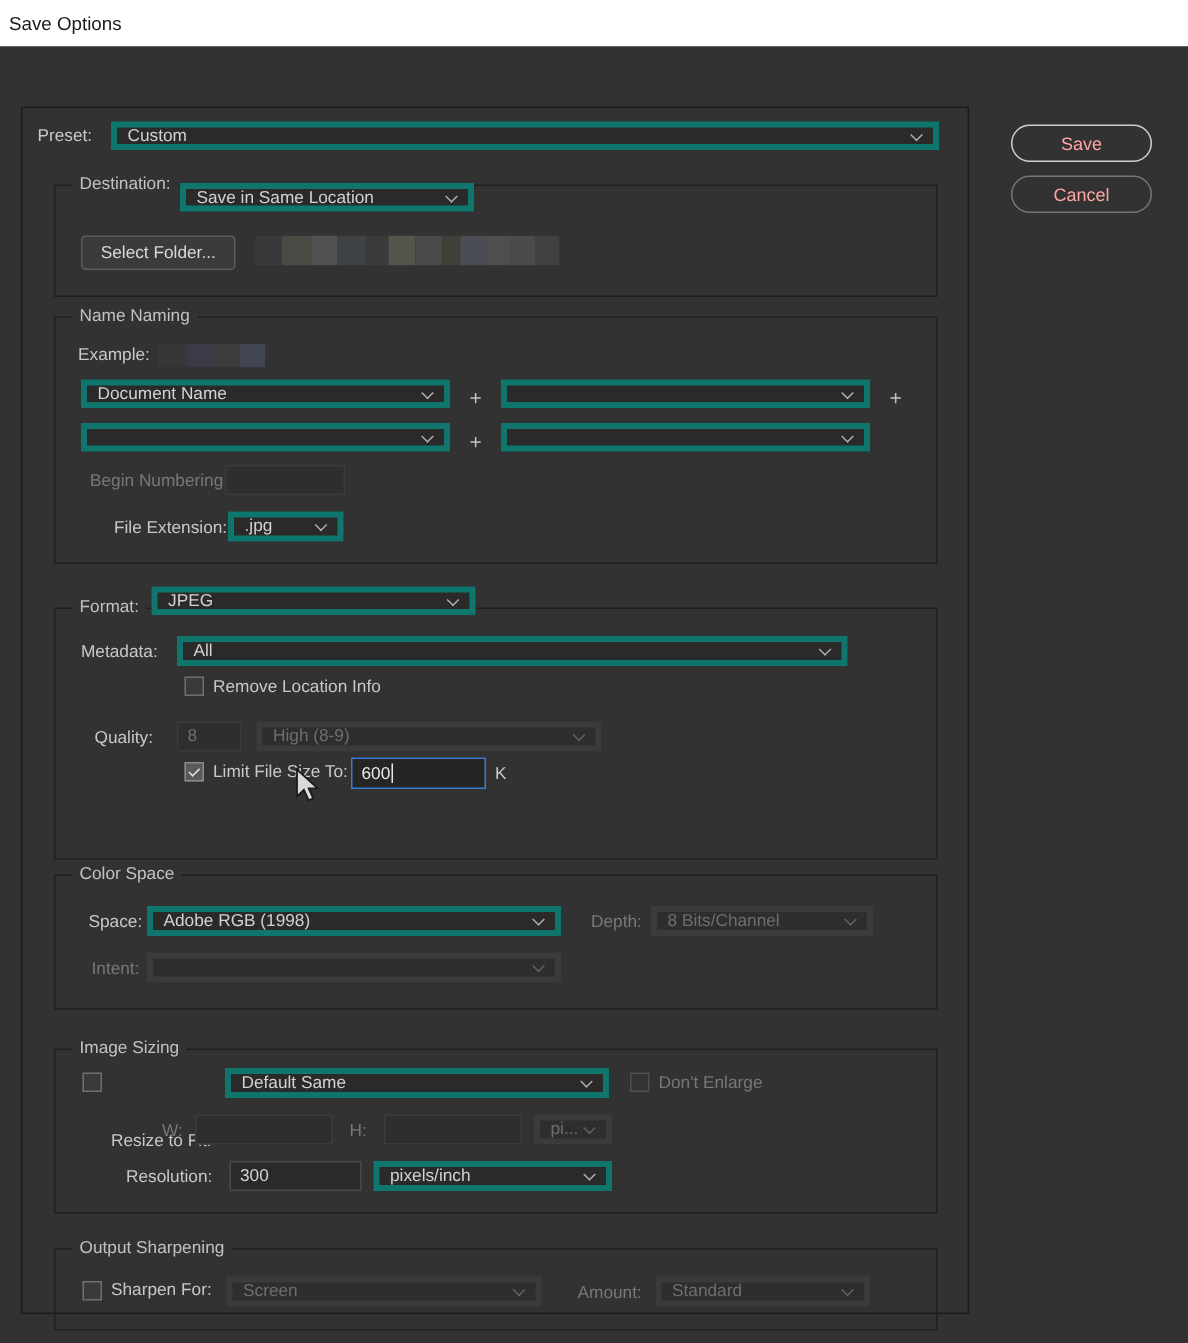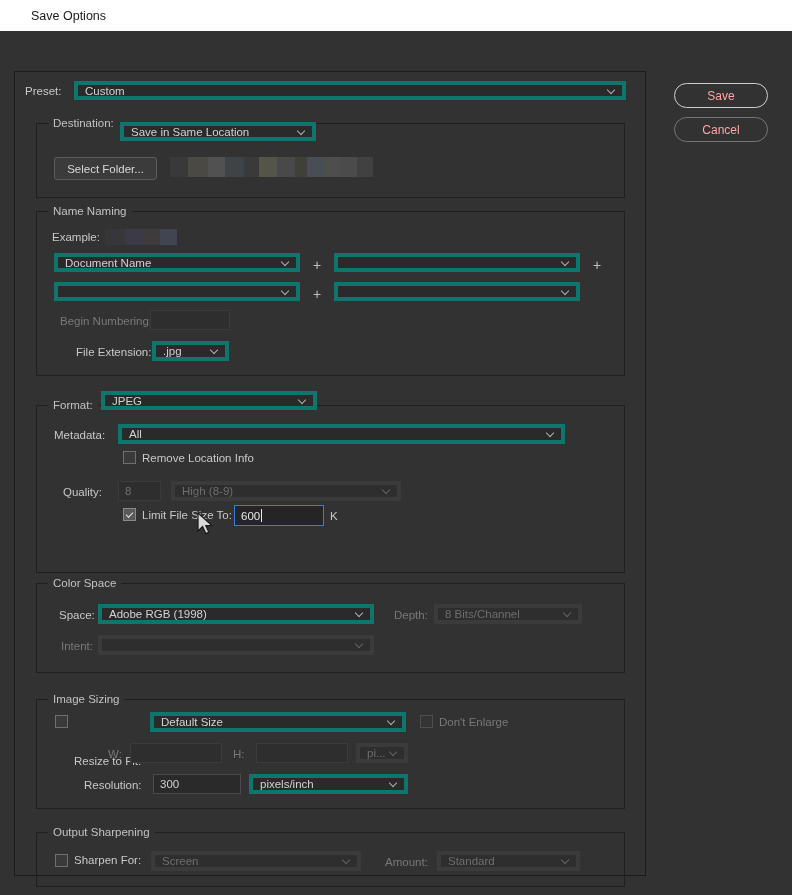--- a/index.html
+++ b/index.html
@@ -9,21 +9,21 @@
     background:#323232;
     font-family:"Liberation Sans","DejaVu Sans",sans-serif;
     font-size:12px;
     color:#c8c8c8;
     -webkit-font-smoothing:antialiased;
   }
   
   .titlebar{
     height:31px;background:#ffffff;color:#1a1a1a;
     display:flex;align-items:center;
-    padding-left:31px;box-sizing:border-box;
+    padding-left:6px;box-sizing:border-box;
     font-size:12.5px;
   }
   
   .dlg-body{
     position:relative;
     width:792px;height:864px;
     background:#323232;
     box-sizing:border-box;
   }
   
@@ -293,21 +293,21 @@
     <span></span>
     <span class="chev"></span>
   </div>
 
   <div class="group" style="left:36px;top:668px;width:589px;height:110px;">
     <span class="legend">Image Sizing</span>
   </div>
   <div class="cb" style="left:55px;top:684px;"></div>
   <div class="lbl" style="left:74px;top:684px;margin-top:39px;">Resize to Fit:</div>
   <div class="sel" style="left:150px;top:681px;width:256px;height:20px;">
-    <span>Default Size</span>
+    <span>Default Same</span>
     <span class="chev"></span>
   </div>
   <div class="cb dim" style="left:420px;top:684px;"></div>
   <div class="lbl dim" style="left:439px;top:684px;">Don't Enlarge</div>
 
   <div class="lbl dim" style="left:108px;top:716px;">W:</div>
   <div class="inp dim" style="left:130px;top:712px;width:92px;height:20px;">
     <span></span>
   </div>
   <div class="lbl dim" style="left:233px;top:716px;">H:</div>

